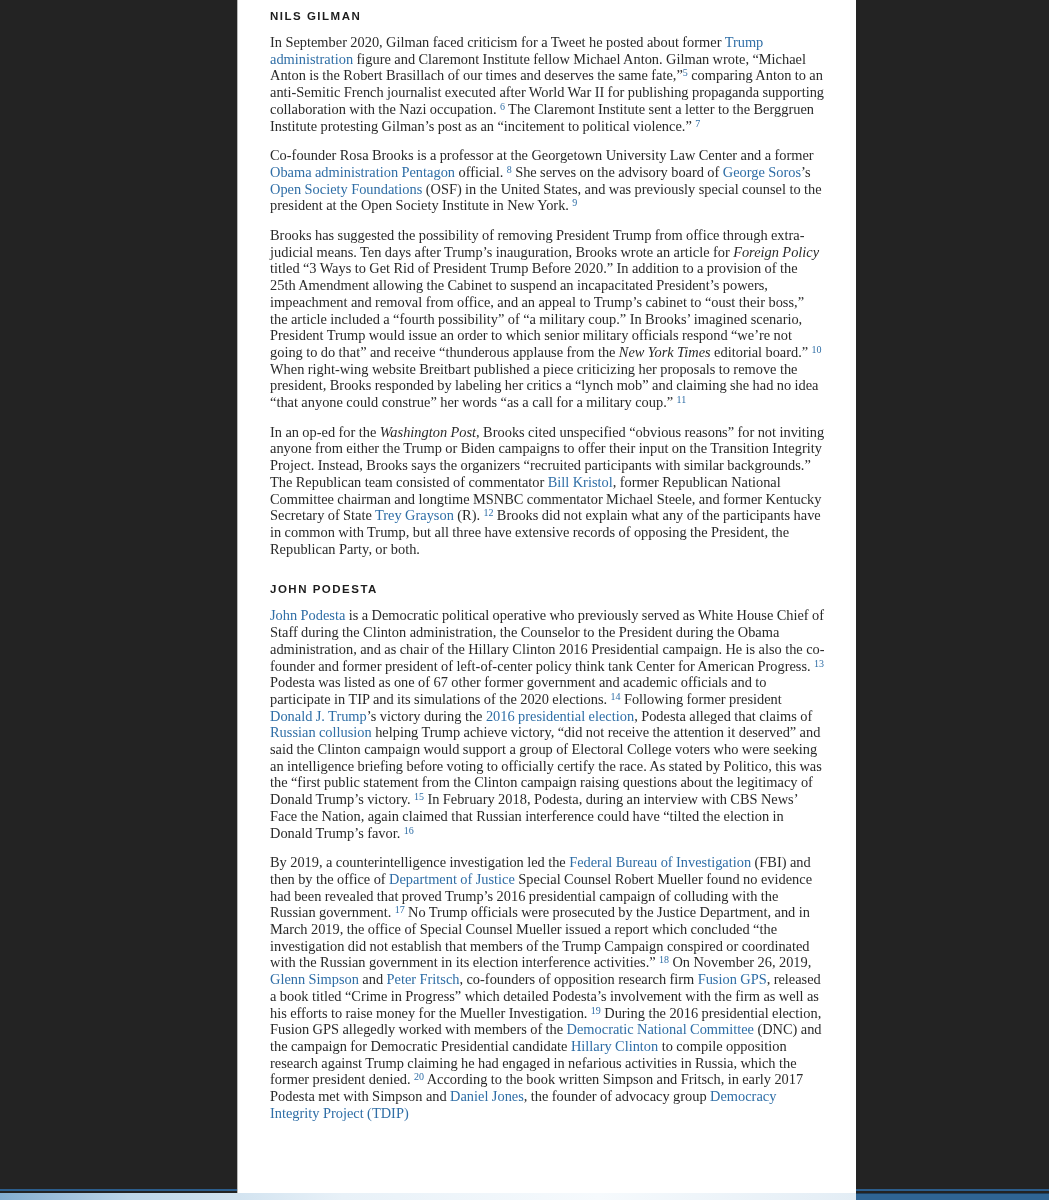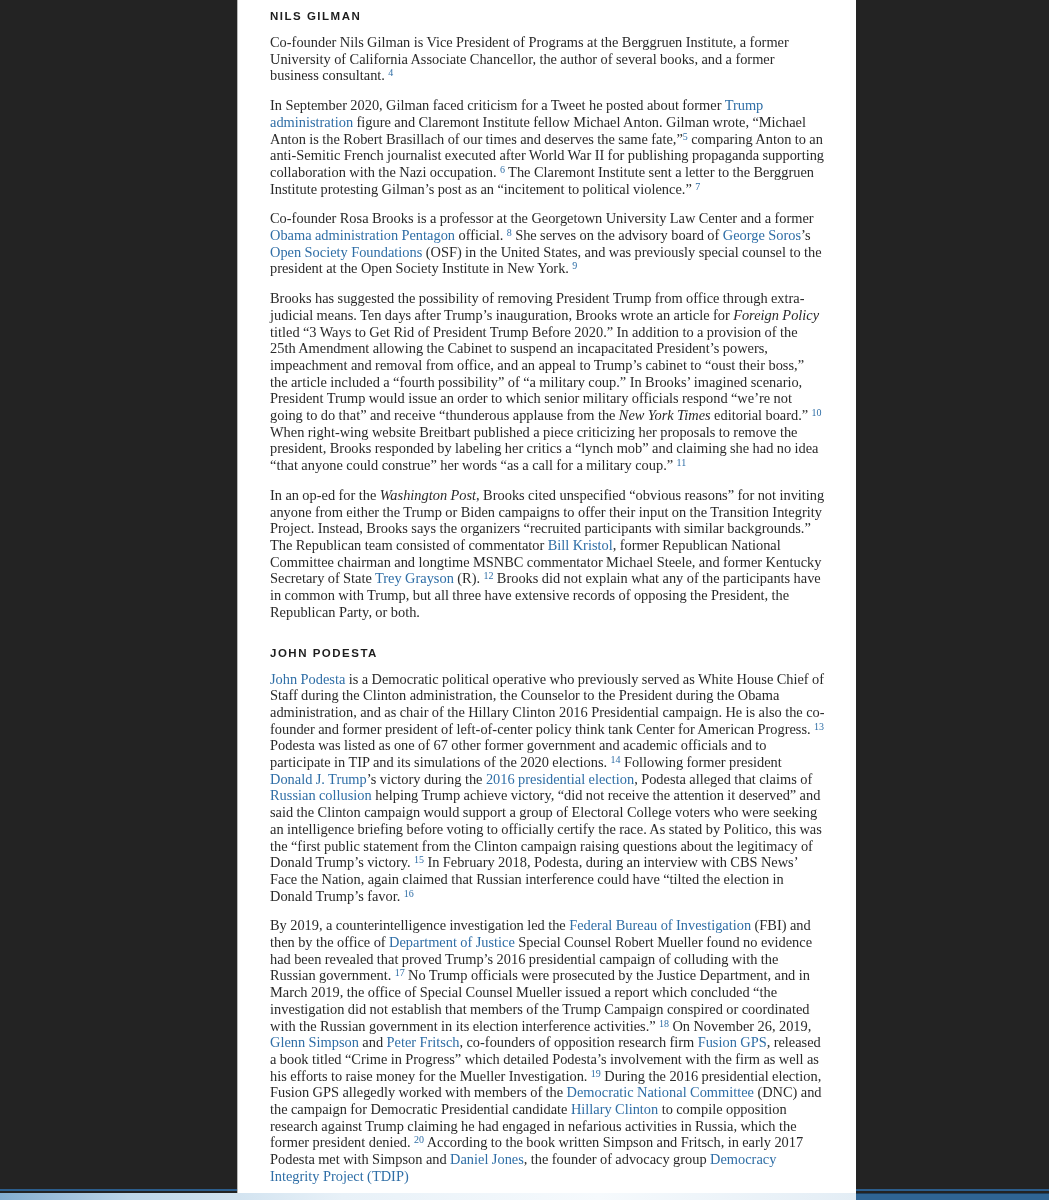--- a/index.html
+++ b/index.html
@@ -78,21 +78,20 @@
   }
 </style>
 </head>
 <body>
 
 <div class="stage">
   <div class="panel-left"></div>
   <div class="content-col">
     <div class="article">
         <h2>NILS GILMAN</h2>
-        <p><span>Co-founder Nils Gilman is Vice President of Programs at the Berggruen Institute, a former University of California Associate Chancellor, the author of several books, and a former business consultant. </span><sup><a>4</a></sup></p>
         <p><span>In September 2020, Gilman faced criticism for a Tweet he posted about former </span><a>Trump administration</a><span> figure and Claremont Institute fellow Michael Anton. Gilman wrote, “Michael Anton is the Robert Brasillach of our times and deserves the same fate,”</span><sup><a>5</a></sup><span> comparing Anton to an anti-Semitic French journalist executed after World War II for publishing propaganda supporting collaboration with the Nazi occupation. </span><sup><a>6</a></sup><span> The Claremont Institute sent a letter to the Berggruen Institute protesting Gilman’s post as an “incitement to political violence.” </span><sup><a>7</a></sup></p>
         <p><span>Co-founder Rosa Brooks is a professor at the Georgetown University Law Center and a former </span><a>Obama administration Pentagon</a><span> official. </span><sup><a>8</a></sup><span> She serves on the advisory board of </span><a>George Soros</a><span>’s </span><a>Open Society Foundations</a><span> (OSF) in the United States, and was previously special counsel to the president at the Open Society Institute in New York. </span><sup><a>9</a></sup></p>
         <p><span>Brooks has suggested the possibility of removing President Trump from office through extra-judicial means. Ten days after Trump’s inauguration, Brooks wrote an article for </span><i>Foreign Policy</i><span> titled “3 Ways to Get Rid of President Trump Before 2020.” In addition to a provision of the 25th Amendment allowing the Cabinet to suspend an incapacitated President’s powers, impeachment and removal from office, and an appeal to Trump’s cabinet to “oust their boss,” the article included a “fourth possibility” of “a military coup.” In Brooks’ imagined scenario, President Trump would issue an order to which senior military officials respond “we’re not going to do that” and receive “thunderous applause from the </span><i>New York Times</i><span> editorial board.” </span><sup><a>10</a></sup><span> When right-wing website Breitbart published a piece criticizing her proposals to remove the president, Brooks responded by labeling her critics a “lynch mob” and claiming she had no idea “that anyone could construe” her words “as a call for a military coup.” </span><sup><a>11</a></sup></p>
         <p><span>In an op-ed for the </span><i>Washington Post</i><span>, Brooks cited unspecified “obvious reasons” for not inviting anyone from either the Trump or Biden campaigns to offer their input on the Transition Integrity Project. Instead, Brooks says the organizers “recruited participants with similar backgrounds.” The Republican team consisted of commentator </span><a>Bill Kristol</a><span>, former Republican National Committee chairman and longtime MSNBC commentator Michael Steele, and former Kentucky Secretary of State </span><a>Trey Grayson</a><span> (R). </span><sup><a>12</a></sup><span> Brooks did not explain what any of the participants have in common with Trump, but all three have extensive records of opposing the President, the Republican Party, or both.</span></p>
         <h2>JOHN PODESTA</h2>
         <p><a>John Podesta</a><span> is a Democratic political operative who previously served as White House Chief of Staff during the Clinton administration, the Counselor to the President during the Obama administration, and as chair of the Hillary Clinton 2016 Presidential campaign. He is also the co-founder and former president of left-of-center policy think tank Center for American Progress. </span><sup><a>13</a></sup><span> Podesta was listed as one of 67 other former government and academic officials and to participate in TIP and its simulations of the 2020 elections. </span><sup><a>14</a></sup><span> Following former president </span><a>Donald J. Trump</a><span>’s victory during the </span><a>2016 presidential election</a><span>, Podesta alleged that claims of </span><a>Russian collusion</a><span> helping Trump achieve victory, “did not receive the attention it deserved” and said the Clinton campaign would support a group of Electoral College voters who were seeking an intelligence briefing before voting to officially certify the race. As stated by Politico, this was the “first public statement from the Clinton campaign raising questions about the legitimacy of Donald Trump’s victory. </span><sup><a>15</a></sup><span> In February 2018, Podesta, during an interview with CBS News’ Face the Nation, again claimed that Russian interference could have “tilted the election in Donald Trump’s favor. </span><sup><a>16</a></sup></p>
         <p><span>By 2019, a counterintelligence investigation led the </span><a>Federal Bureau of Investigation</a><span> (FBI) and then by the office of </span><a>Department of Justice</a><span> Special Counsel Robert Mueller found no evidence had been revealed that proved Trump’s 2016 presidential campaign of colluding with the Russian government. </span><sup><a>17</a></sup><span> No Trump officials were prosecuted by the Justice Department, and in March 2019, the office of Special Counsel Mueller issued a report which concluded “the investigation did not establish that members of the Trump Campaign conspired or coordinated with the Russian government in its election interference activities.” </span><sup><a>18</a></sup><span> On November 26, 2019, </span><a>Glenn Simpson</a><span> and </span><a>Peter Fritsch</a><span>, co-founders of opposition research firm </span><a>Fusion GPS</a><span>, released a book titled “Crime in Progress” which detailed Podesta’s involvement with the firm as well as his efforts to raise money for the Mueller Investigation. </span><sup><a>19</a></sup><span> During the 2016 presidential election, Fusion GPS allegedly worked with members of the </span><a>Democratic National Committee</a><span> (DNC) and the campaign for Democratic Presidential candidate </span><a>Hillary Clinton</a><span> to compile opposition research against Trump claiming he had engaged in nefarious activities in Russia, which the former president denied. </span><sup><a>20</a></sup><span> According to the book written Simpson and Fritsch, in early 2017 Podesta met with Simpson and </span><a>Daniel Jones</a><span>, the founder of advocacy group </span><a>Democracy Integrity Project (TDIP)</a></p>
       </div>
   </div>
   <div class="panel-right"></div>

